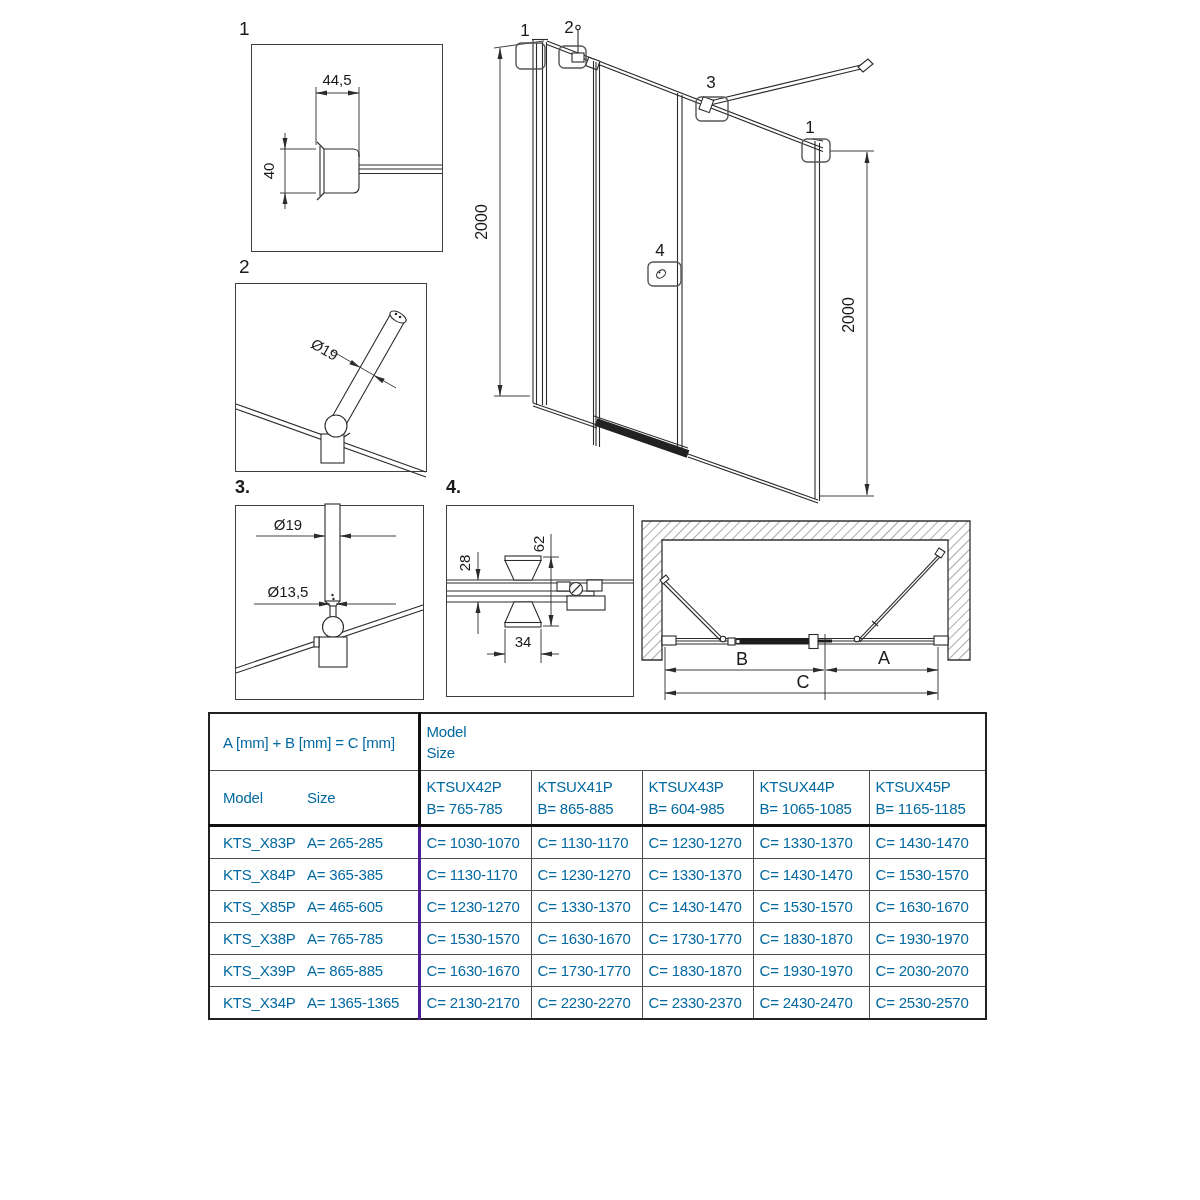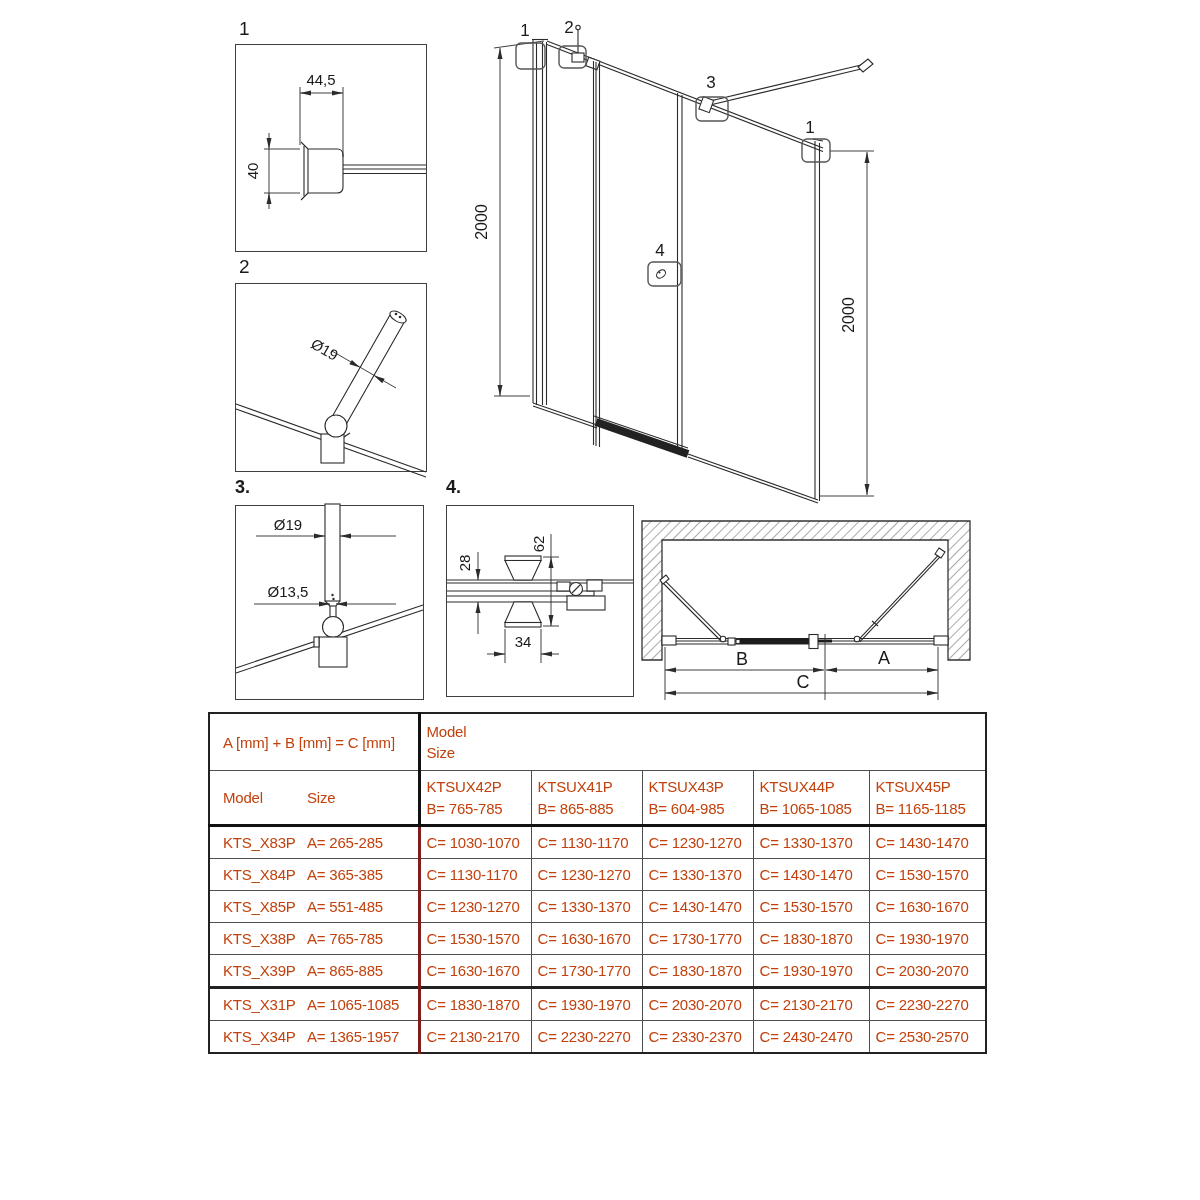--- a/index.html
+++ b/index.html
@@ -10,41 +10,41 @@
   .dlabel.bold{font-weight:bold;font-size:18px}
   svg{display:block;overflow:visible}
   svg text{font-family:"Liberation Sans",sans-serif;fill:#1a1a1a}
   .ln{stroke:#2b2b2b;fill:none;stroke-width:1.1}
   .fw{fill:#fff;stroke:#2b2b2b;stroke-width:1.1}
   .ar{fill:#2b2b2b;stroke:none}
   .dim{stroke:#2b2b2b;stroke-width:0.9;fill:none}
   .co{stroke:#555;stroke-width:1.4;fill:none}
   
   table.spec{position:absolute;left:208px;top:712px;border-collapse:collapse;table-layout:fixed;
-             font-size:15px;letter-spacing:-0.2px;color:#c2410c;border:2px solid #222}
+             font-size:15px;letter-spacing:-0.2px;color:#0369a1;border:2px solid #222}
   .spec th,.spec td{border:1px solid #4d4d4d;font-weight:normal;text-align:left;
                     padding:0 2px 0 6px;height:31px;white-space:nowrap;overflow:hidden;vertical-align:middle}
   .spec .h1{height:56px;vertical-align:middle}
   .spec .h2{height:53px}
   .spec .lc{padding-left:13px}
   .spec .bdl{border-left:3px solid #111}
-  .spec td.fc{border-left:3px solid #7f1d1d}
+  .spec td.fc{border-left:3px solid #4c1d95}
   .spec thead tr.hd2 th{border-bottom:3px solid #111}
   .spec tr.grp td{border-top:3px solid #222}
   .spec .mod{display:inline-block;width:84px}
   .spec .ch div{line-height:22px}
   .spec .gh div{line-height:21px}
 </style>
 </head>
 <body>
 
 <div class="page">
 
   <span class="dlabel" style="left:239px;top:18px">1</span>
-  <div class="dbox" style="left:235px;top:44px;width:190px;height:206px">
+  <div class="dbox" style="left:251px;top:44px;width:190px;height:206px">
     <svg width="190" height="206" viewBox="0 0 190 206">
       <g>
         <path class="fw" d="M72,104 L101,104 Q107,104 107,110 L107,142 Q107,148 101,148 L72,148 Z"></path>
         <line class="ln" x1="72" y1="104" x2="65" y2="97"></line>
         <line class="ln" x1="72" y1="148" x2="65" y2="155"></line>
         <line class="ln" x1="68" y1="101" x2="68" y2="151"></line>
         <line class="ln" x1="107" y1="120" x2="190" y2="120"></line>
         <line class="ln" x1="107" y1="124" x2="190" y2="124" stroke-width="2"></line>
         <line class="ln" x1="107" y1="128.5" x2="190" y2="128.5"></line>
       </g>
@@ -375,21 +375,21 @@
         </tr>
         <tr>
           <td class="lc"><span class="mod">KTS_X84P</span><span>A= 365-385</span></td>
           <td class="fc">C= 1130-1170</td>
           <td>C= 1230-1270</td>
           <td>C= 1330-1370</td>
           <td>C= 1430-1470</td>
           <td>C= 1530-1570</td>
         </tr>
         <tr>
-          <td class="lc"><span class="mod">KTS_X85P</span><span>A= 551-485</span></td>
+          <td class="lc"><span class="mod">KTS_X85P</span><span>A= 465-605</span></td>
           <td class="fc">C= 1230-1270</td>
           <td>C= 1330-1370</td>
           <td>C= 1430-1470</td>
           <td>C= 1530-1570</td>
           <td>C= 1630-1670</td>
         </tr>
         <tr>
           <td class="lc"><span class="mod">KTS_X38P</span><span>A= 765-785</span></td>
           <td class="fc">C= 1530-1570</td>
           <td>C= 1630-1670</td>
@@ -398,30 +398,22 @@
           <td>C= 1930-1970</td>
         </tr>
         <tr>
           <td class="lc"><span class="mod">KTS_X39P</span><span>A= 865-885</span></td>
           <td class="fc">C= 1630-1670</td>
           <td>C= 1730-1770</td>
           <td>C= 1830-1870</td>
           <td>C= 1930-1970</td>
           <td>C= 2030-2070</td>
         </tr>
-        <tr class="grp">
-          <td class="lc"><span class="mod">KTS_X31P</span><span>A= 1065-1085</span></td>
-          <td class="fc">C= 1830-1870</td>
-          <td>C= 1930-1970</td>
-          <td>C= 2030-2070</td>
-          <td>C= 2130-2170</td>
-          <td>C= 2230-2270</td>
-        </tr>
-        <tr>
-          <td class="lc"><span class="mod">KTS_X34P</span><span>A= 1365-1957</span></td>
+        <tr>
+          <td class="lc"><span class="mod">KTS_X34P</span><span>A= 1365-1365</span></td>
           <td class="fc">C= 2130-2170</td>
           <td>C= 2230-2270</td>
           <td>C= 2330-2370</td>
           <td>C= 2430-2470</td>
           <td>C= 2530-2570</td>
         </tr>
       </tbody>
   </table>
 
 </div>

